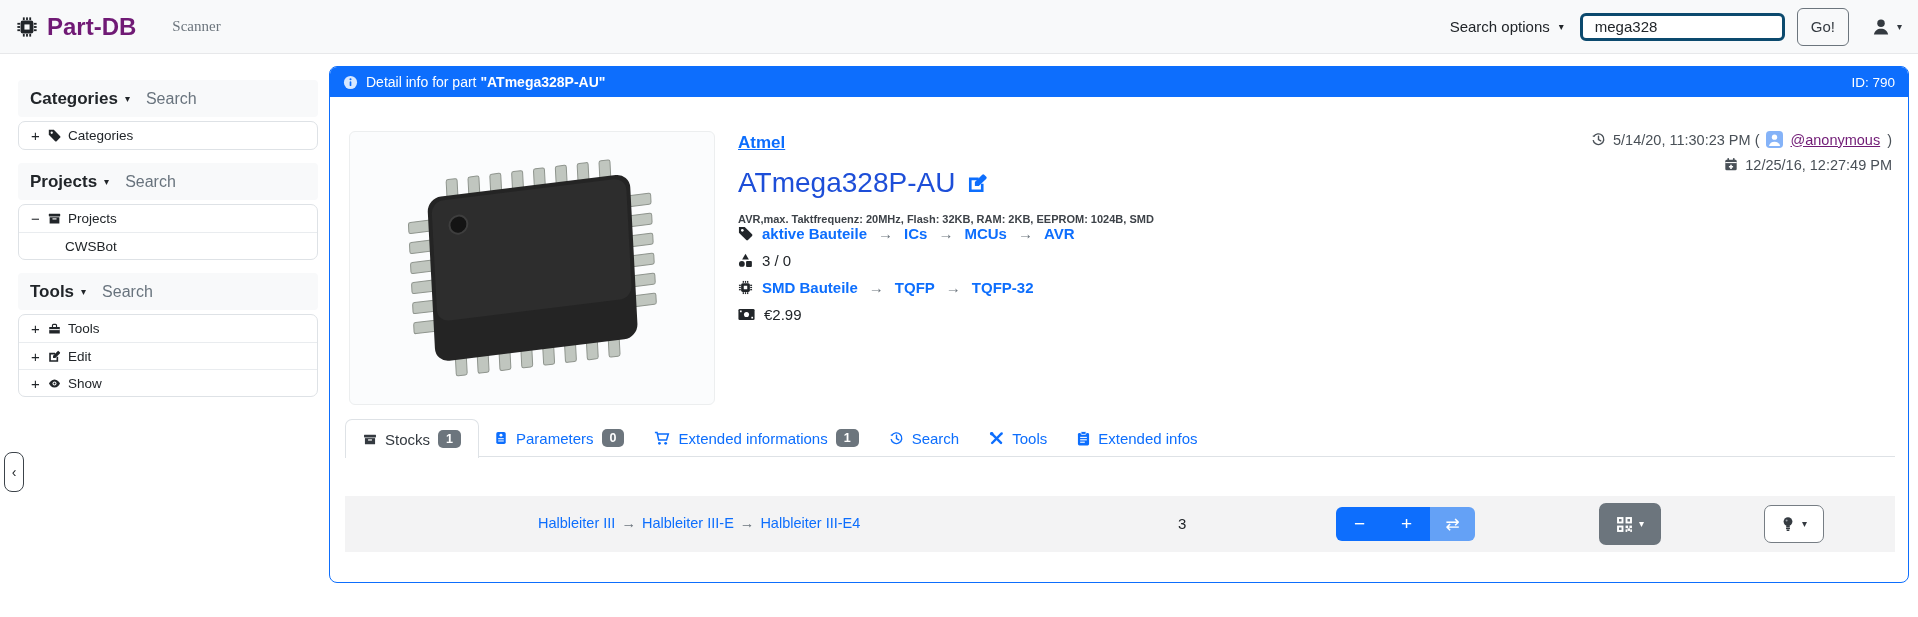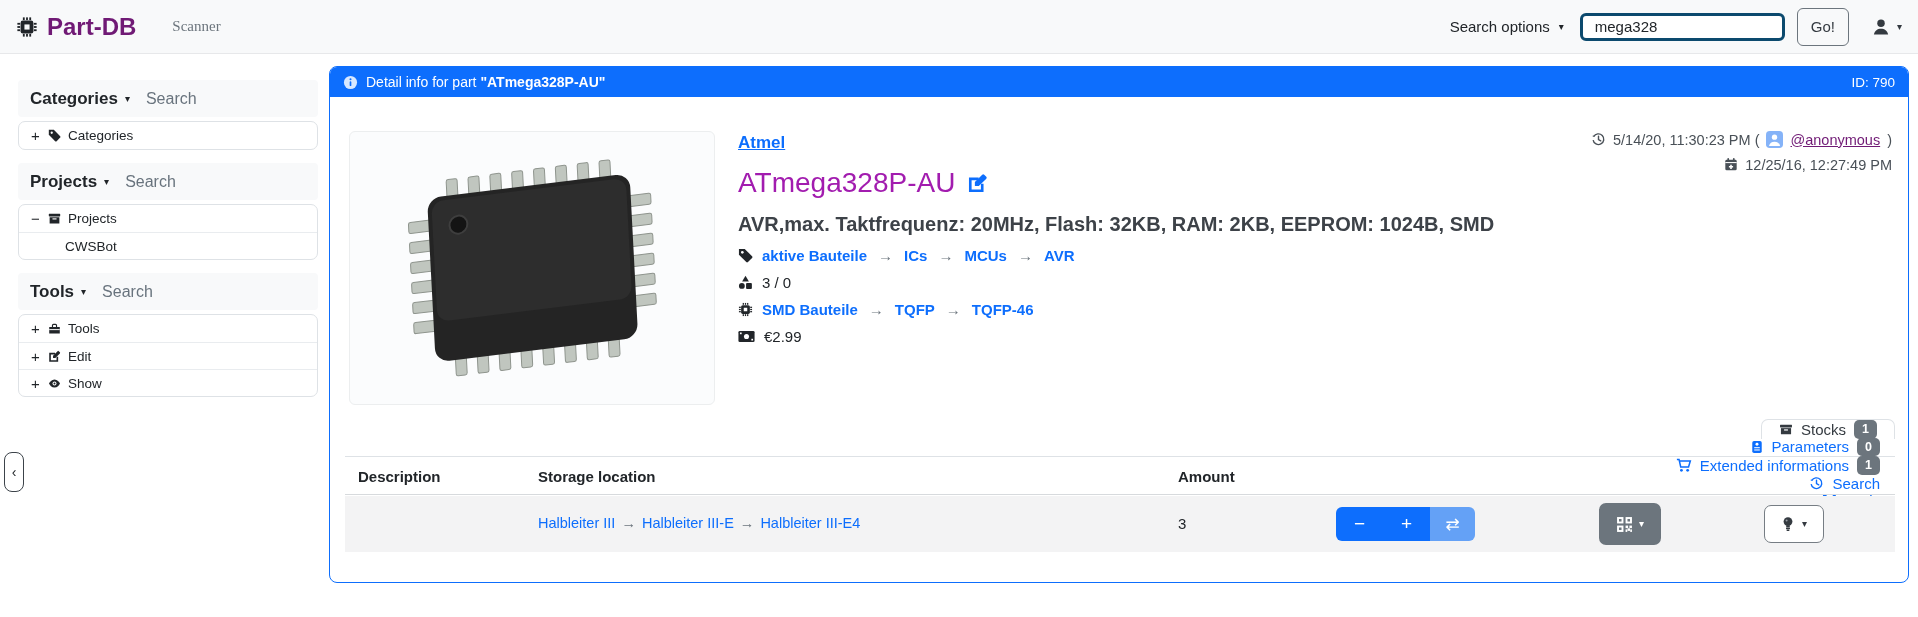--- a/index.html
+++ b/index.html
@@ -76,36 +76,36 @@
 
   .img-box {
     position:absolute; left:19px; top:34px; width:366px; height:274px;
     background:#fbfcfd; border:1px solid #eceeef; border-radius:6px;
     display:flex; align-items:center; justify-content:center;
   }
 
   .part-info { position:absolute; left:408px; top:36px; }
   .mfr-link { font-size:17px; font-weight:700; color:#0d6efd; text-decoration:underline; }
   .part-title { display:flex; align-items:center; gap:12px; margin:14px 0 14px; }
-  .part-title h1 { font-size:28px; font-weight:500; color:#a21caf; }
-  .part-desc { font-size:20px; font-weight:600; color:#3d4248; margin-bottom:11px; }
+  .part-title h1 { font-size:28px; font-weight:500; color:#1d4ed8; }
+  .part-desc { font-size:11px; font-weight:600; color:#3d4248; margin-bottom:0; }
   .info-row { display:flex; align-items:center; gap:9px; margin-bottom:10px; font-size:15px; color:#212529; }
   .info-row .ico { color:#212529; }
   .path-link { color:#0d6efd; text-decoration:none; font-weight:600; }
   .sep-arrow { color:#6c757d; font-weight:700; margin:0 2px; }
   .plain-val { font-weight:500; }
 
   .part-meta { position:absolute; right:16px; top:30px; font-size:14.5px; color:#495057; }
   .meta-row { display:flex; align-items:center; justify-content:flex-end; gap:7px; height:25px; }
   .meta-link { color:#701a75; text-decoration:underline; }
 
   
   .tabs {
     position:absolute; left:15px; width:1550px; top:322px; height:38px;
-    display:flex; align-items:flex-end; border-bottom:1px solid #dee2e6;flex-direction:column;
+    display:flex; border-bottom:1px solid #dee2e6;
   }
   .tab {
     display:flex; align-items:center; gap:8px; height:38px; padding:0 15px;
     font-size:15px; color:#0d6efd; text-decoration:none; cursor:pointer;
   }
   .tab.active {
     color:#343a40; background:#fff; border:1px solid #dee2e6; border-bottom:none;
     border-radius:7px 7px 0 0; margin-bottom:-1px; height:39px; padding:0 17px;
   }
   .badge {
@@ -389,21 +389,21 @@
               <rect x="19.5" y="7.5" width="3" height="2"></rect>
                 <rect x="19.5" y="11" width="3" height="2"></rect>
                 <rect x="19.5" y="14.5" width="3" height="2"></rect>
             </g>
           </svg>
         </span>
         <a class="path-link">SMD Bauteile</a>
         <span class="sep-arrow">→</span>
         <a class="path-link">TQFP</a>
         <span class="sep-arrow">→</span>
-        <a class="path-link">TQFP-46</a>
+        <a class="path-link">TQFP-32</a>
       </div>
 
       <div class="info-row">
         <span class="ico">
           <svg width="17" height="13" viewBox="0 0 20 14" fill="#212529">
             <rect x=".5" y=".5" width="19" height="13" rx="1.6"></rect>
             <circle cx="10" cy="7" r="3" fill="#fff"></circle>
             <rect x="2.3" y="2.3" width="2" height="2" fill="#fff"></rect>
             <rect x="15.7" y="9.7" width="2" height="2" fill="#fff"></rect>
           </svg>
@@ -508,25 +508,20 @@
             <rect x="4.3" y=".4" width="5.4" height="3.2" rx="1" stroke="#fff" stroke-width=".9"></rect>
             <rect x="3.4" y="6.2" width="7.2" height="1.2" fill="#fff"></rect>
             <rect x="3.4" y="8.8" width="7.2" height="1.2" fill="#fff"></rect>
             <rect x="3.4" y="11.4" width="5" height="1.2" fill="#fff"></rect>
           </svg>
         </span>
         <span>Extended infos</span>
       </a>
     </nav>
 
-    <div class="thead">
-      <span class="th" style="left:13px">Description</span>
-      <span class="th" style="left:193px">Storage location</span>
-      <span class="th" style="left:833px">Amount</span>
-    </div>
 
     <div class="trow">
       <span class="td-storage">
         <a>Halbleiter III</a>
         <span class="sep-arrow">→</span>
         <a>Halbleiter III-E</a>
         <span class="sep-arrow">→</span>
         <a>Halbleiter III-E4</a>
       </span>
       <span class="td-amount">3</span>

